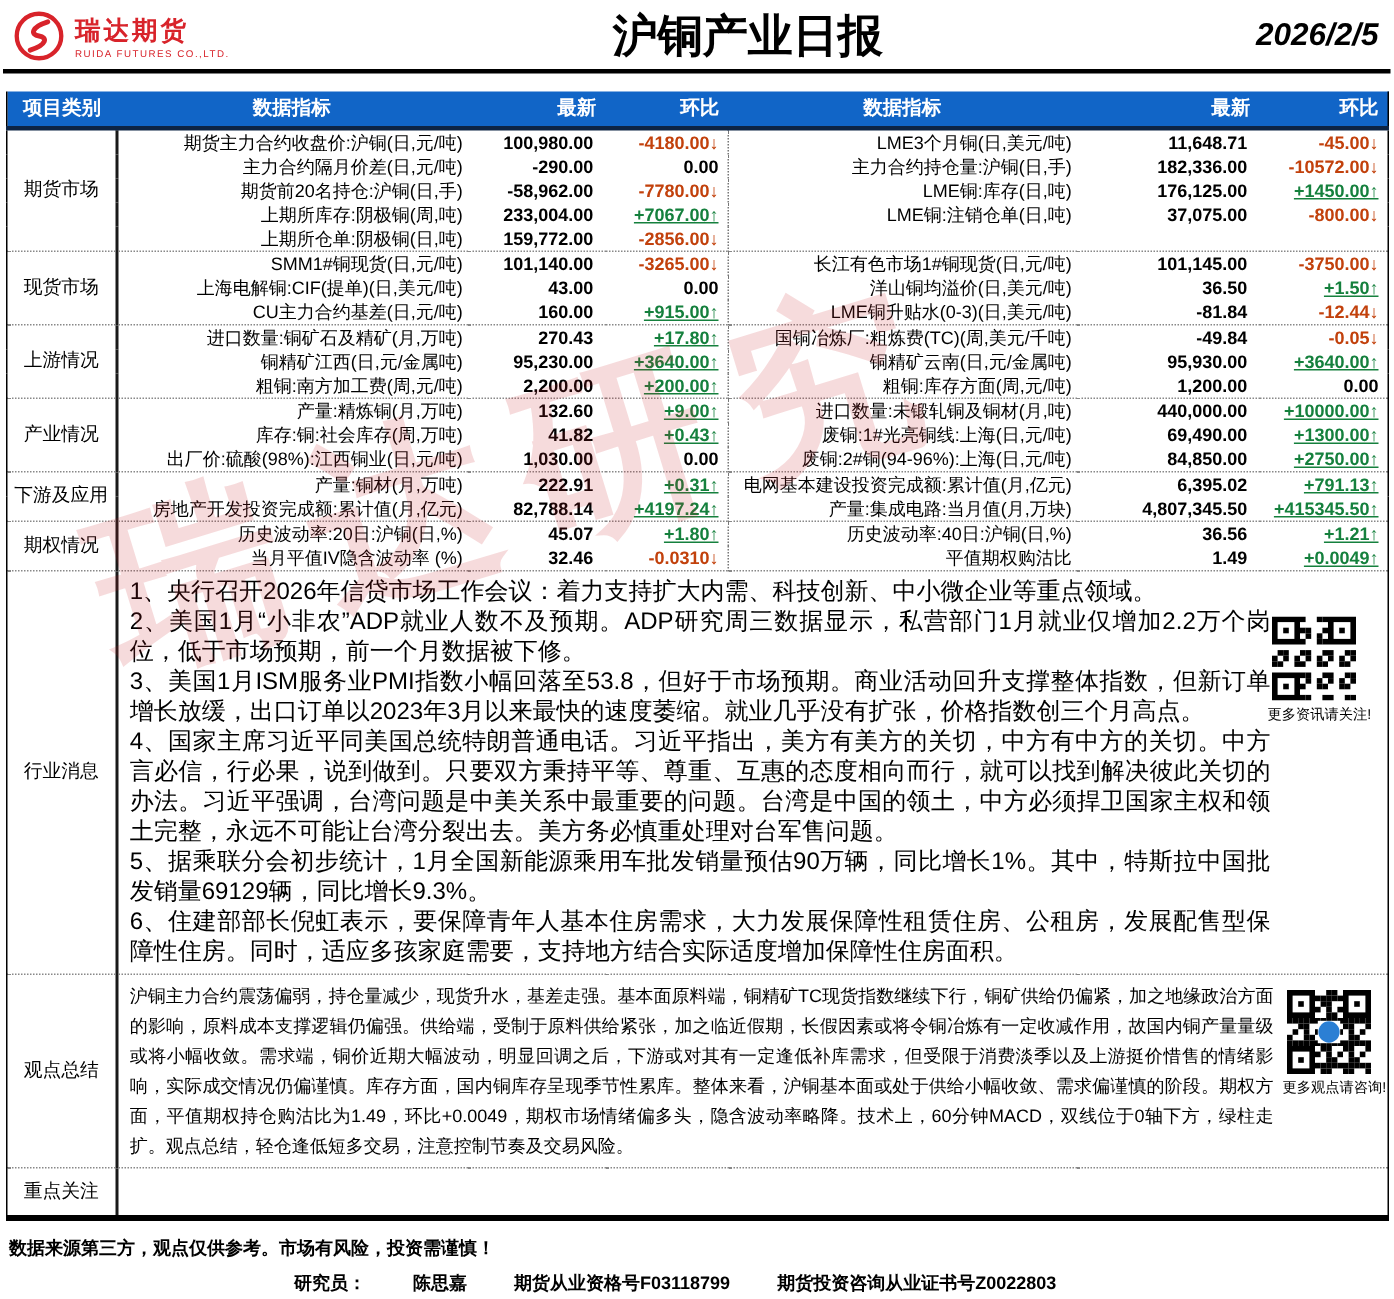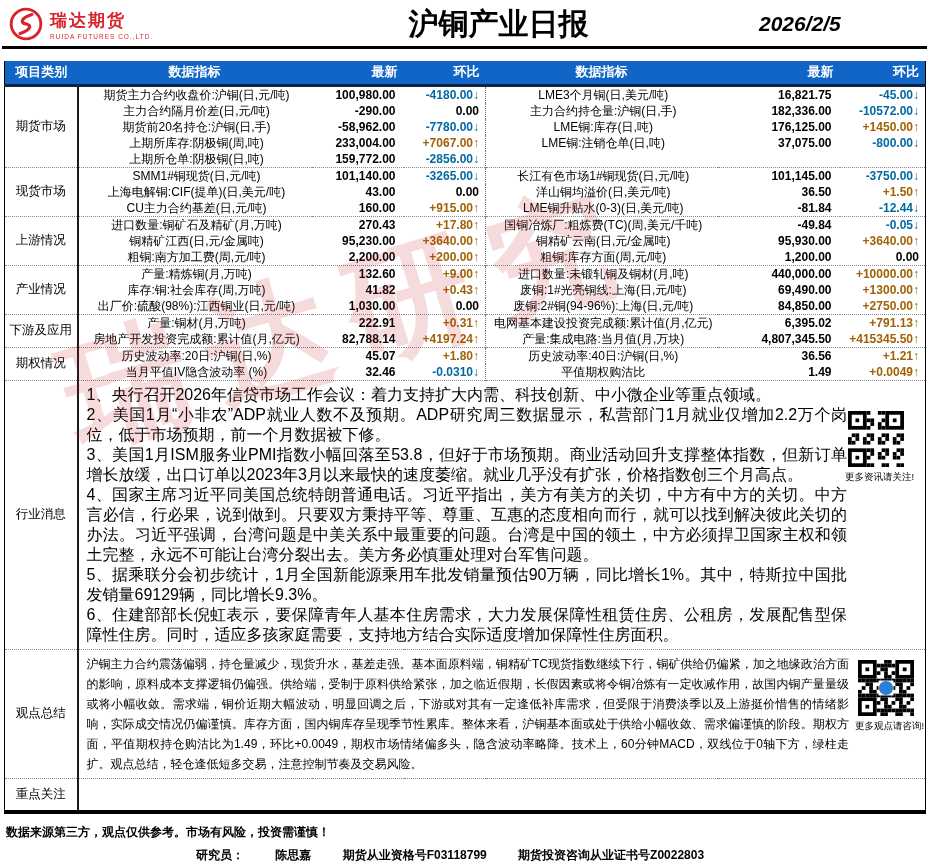--- a/index.html
+++ b/index.html
@@ -6,39 +6,39 @@
   body { font-family:"Liberation Sans","DejaVu Sans",sans-serif; background:#fff; }
   .page { position:relative; width:929px; height:866px; background:#fff; overflow:hidden; }
 
   
   .hdr { display:flex; align-items:center; padding:6px 10px 4px 8px; height:46px; }
   .brand { display:flex; align-items:center; gap:6px; width:230px; }
   .logo { width:36px; height:36px; }
   .brand-name { color:#d8232a; font-size:17px; font-weight:bold; letter-spacing:2px; }
   .brand-sub { color:#d8232a; font-size:6.5px; letter-spacing:1px; margin-top:1px; }
   .title { flex:1; text-align:center; font-size:30px; font-weight:bold; color:#000; }
-  .date { width:160px; font-size:21px; font-weight:bold; font-style:italic; }
+  .date { width:160px; text-align:right; font-size:21px; font-weight:bold; font-style:italic; }
   .hdr-rule { border-top:3px solid #000; margin:0 2px; }
 
   
   .tbl { width:921px; margin:12px 4px 0 4px; border-collapse:collapse; table-layout:fixed;
          border-left:1px solid #000; border-right:1px solid #000; border-bottom:4px solid #000; }
   thead th { background:#1165c7; color:#fff; font-size:13px; font-weight:bold; height:24px; padding:0 6px; }
   thead tr { border-bottom:3px solid #0d2444; }
   .th-cat { text-align:center; }
   .th-label { text-align:center; }
   .th-num,.th-chg { text-align:right; }
   td { font-size:12px; height:16px; line-height:16px; padding:0 3px; white-space:nowrap; overflow:hidden; }
   td.cat { text-align:center; font-size:12.5px; border-right:2px solid #1a1a1a; white-space:normal; line-height:15px; }
-  td.label { text-align:center; padding-left:6px; }
+  td.label { text-align:right; padding-left:6px; }
   td.r-label { border-left:1px dotted #777; }
   td.num { text-align:right; font-weight:bold; padding-right:8px; }
   td.chg { text-align:right; font-weight:bold; padding-right:6px; }
-  .up { color:#a16207; }
-  .down { color:#0369a1; }
+  .up { color:#15803d;text-decoration:underline; }
+  .down { color:#c2410c; }
   .flat { color:#000; }
   tr.group-start td { border-top:1px dotted #888; }
 
   td.content { vertical-align:top; white-space:normal; position:relative; padding:4px 10px 4px 8px; }
   .news-cell { height:186px; }
   .summary-cell { height:118px; }
   .focus-cell { height:34px; }
   .news-text p { font-size:16px; line-height:20px; text-align:justify; padding-right:2px; }
   .news-text { padding-right:66px; }
   .sum-text { font-size:12px; line-height:20px; text-align:justify; padding-right:66px; }
@@ -103,21 +103,21 @@
         <th class="th-chg">环比</th>
       </tr>
     </thead>
     <tbody>
         <tr>
           <td class="cat" rowspan="5">期货市场</td>
           <td class="label">期货主力合约收盘价:沪铜(日,元/吨)</td>
           <td class="num">100,980.00</td>
           <td class="chg down">-4180.00↓</td>
           <td class="label r-label">LME3个月铜(日,美元/吨)</td>
-          <td class="num">16,821.75</td>
+          <td class="num">11,648.71</td>
           <td class="chg down">-45.00↓</td>
         </tr>
         <tr>
           <td class="label">主力合约隔月价差(日,元/吨)</td>
           <td class="num">-290.00</td>
           <td class="chg flat">0.00</td>
           <td class="label r-label">主力合约持仓量:沪铜(日,手)</td>
           <td class="num">182,336.00</td>
           <td class="chg down">-10572.00↓</td>
         </tr>

